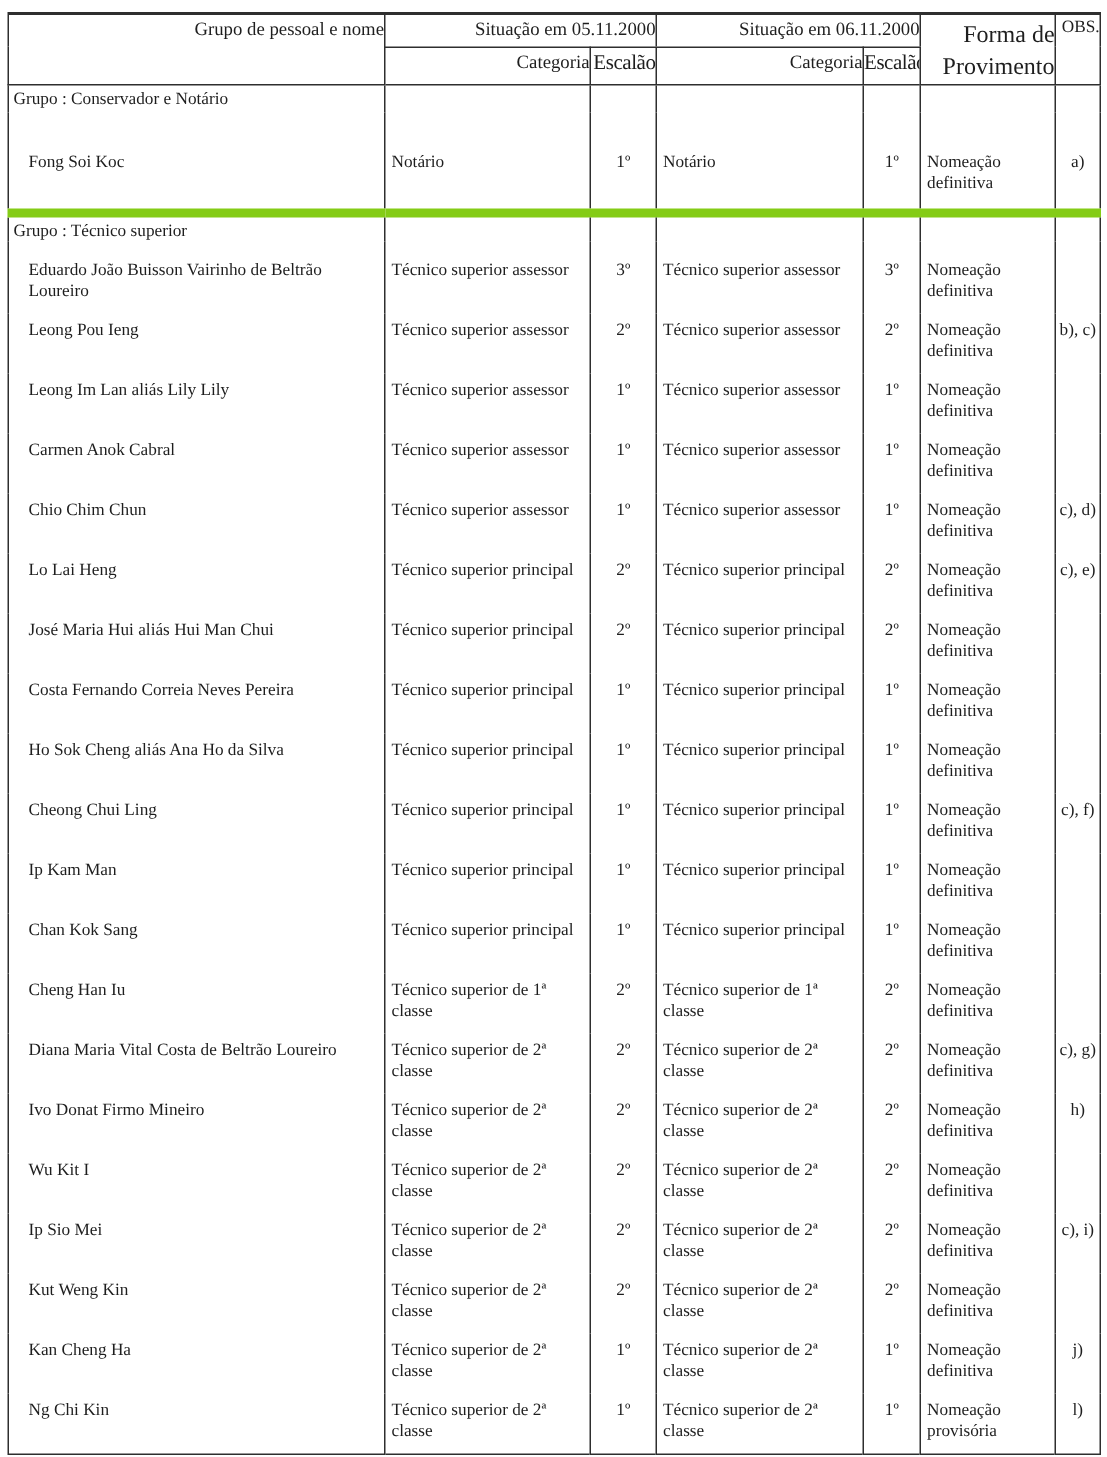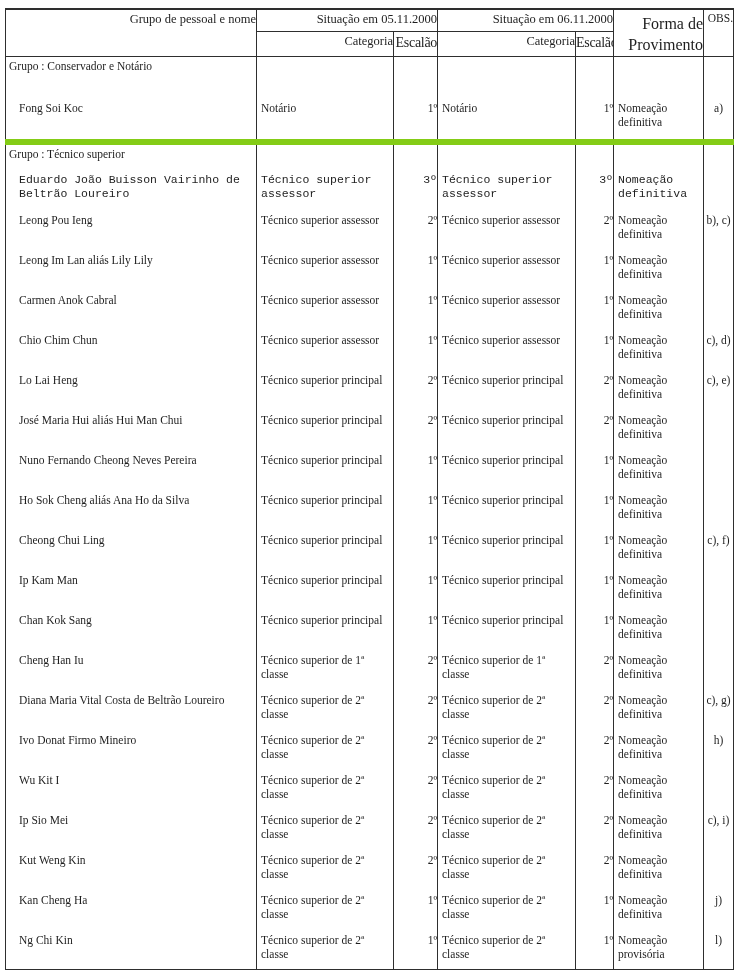--- a/index.html
+++ b/index.html
@@ -55,26 +55,26 @@
 
   tr.person-row { height: 40px; }
   tr.person-row td {
     font-size: 11.5px;
     line-height: 1.25;
     padding-top: 4px;
   }
   tr.tall-row { height: 67px; }
   tr.tall-row td { padding-top: 26px; }
   tr.first-ts-row { height: 48px; }
-  tr.first-ts-row td { padding-top: 12px; font-family: Liberation Mono, monospace; }
+  tr.first-ts-row td { padding-top: 12px; }
   tr.section-sep td { border-top: 6px solid #84cc16; }
 
   td.name-cell { padding-left: 13px; padding-right: 6px; }
   td.cat-col  { padding-left: 4px; padding-right: 2px; }
-  td.esc-col  { text-align: right; }
+  td.esc-col  { text-align: center; }
   td.forma-col{ padding-left: 4px; padding-right: 2px; }
   td.obs-col  { text-align: center; font-size: 10.5px; padding-left: 1px; padding-right: 1px; }
 </style>
 </head>
 <body>
 
 <table class="doc-table">
   <colgroup>
     <col style="width:251px">
     <col style="width:137px">
@@ -187,21 +187,21 @@
       <tr class="person-row">
         <td class="name-cell">José Maria Hui aliás Hui Man Chui</td>
         <td class="cat-col">Técnico superior principal</td>
         <td class="esc-col">2º</td>
         <td class="cat-col">Técnico superior principal</td>
         <td class="esc-col">2º</td>
         <td class="forma-col">Nomeação definitiva</td>
         <td class="obs-col"></td>
       </tr>
       <tr class="person-row">
-        <td class="name-cell">Nuno Fernando Cheong Neves Pereira</td>
+        <td class="name-cell">Costa Fernando Correia Neves Pereira</td>
         <td class="cat-col">Técnico superior principal</td>
         <td class="esc-col">1º</td>
         <td class="cat-col">Técnico superior principal</td>
         <td class="esc-col">1º</td>
         <td class="forma-col">Nomeação definitiva</td>
         <td class="obs-col"></td>
       </tr>
       <tr class="person-row">
         <td class="name-cell">Ho Sok Cheng aliás Ana Ho da Silva</td>
         <td class="cat-col">Técnico superior principal</td>

